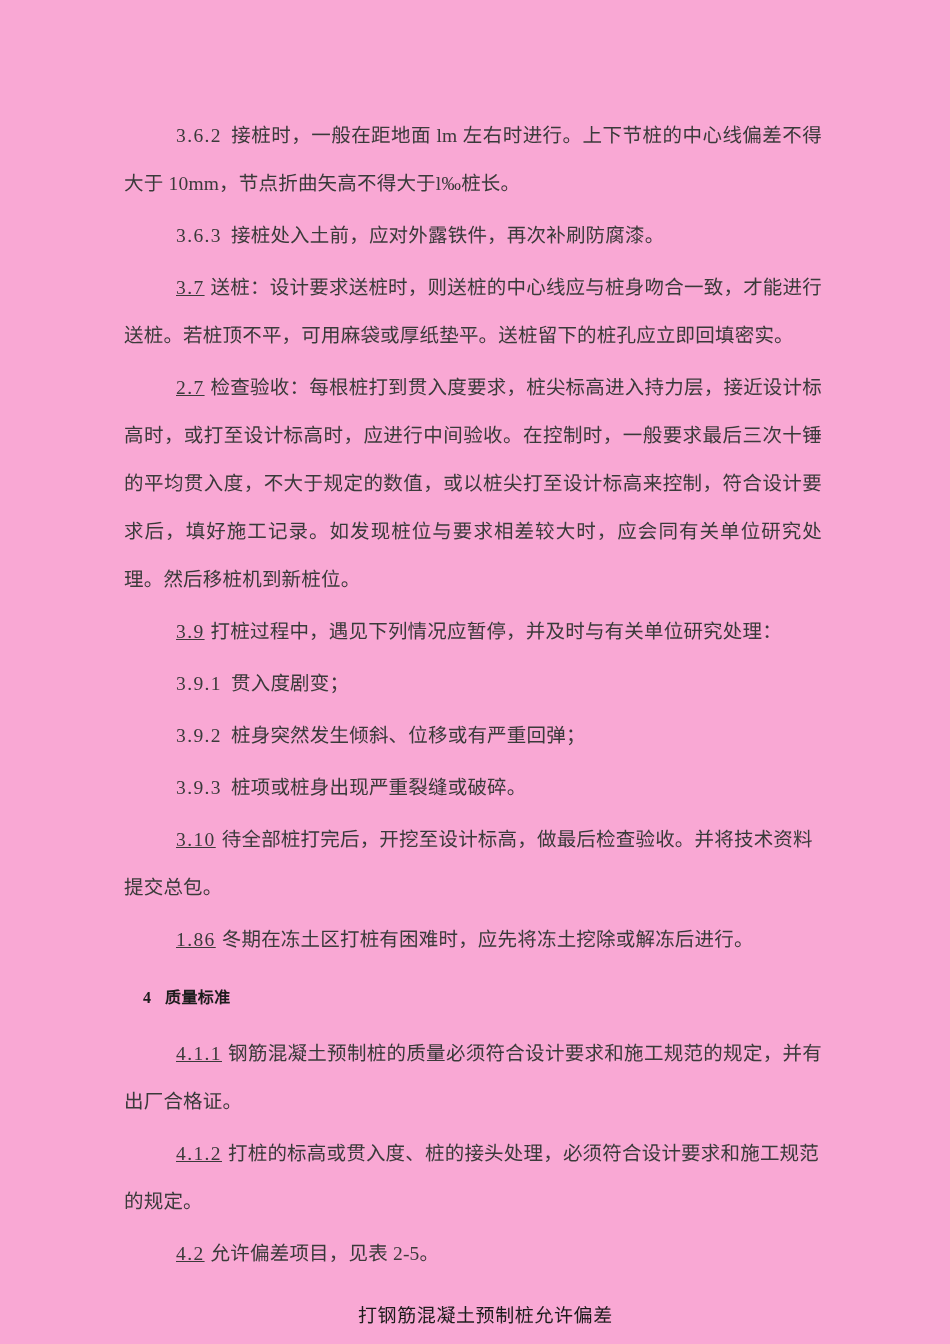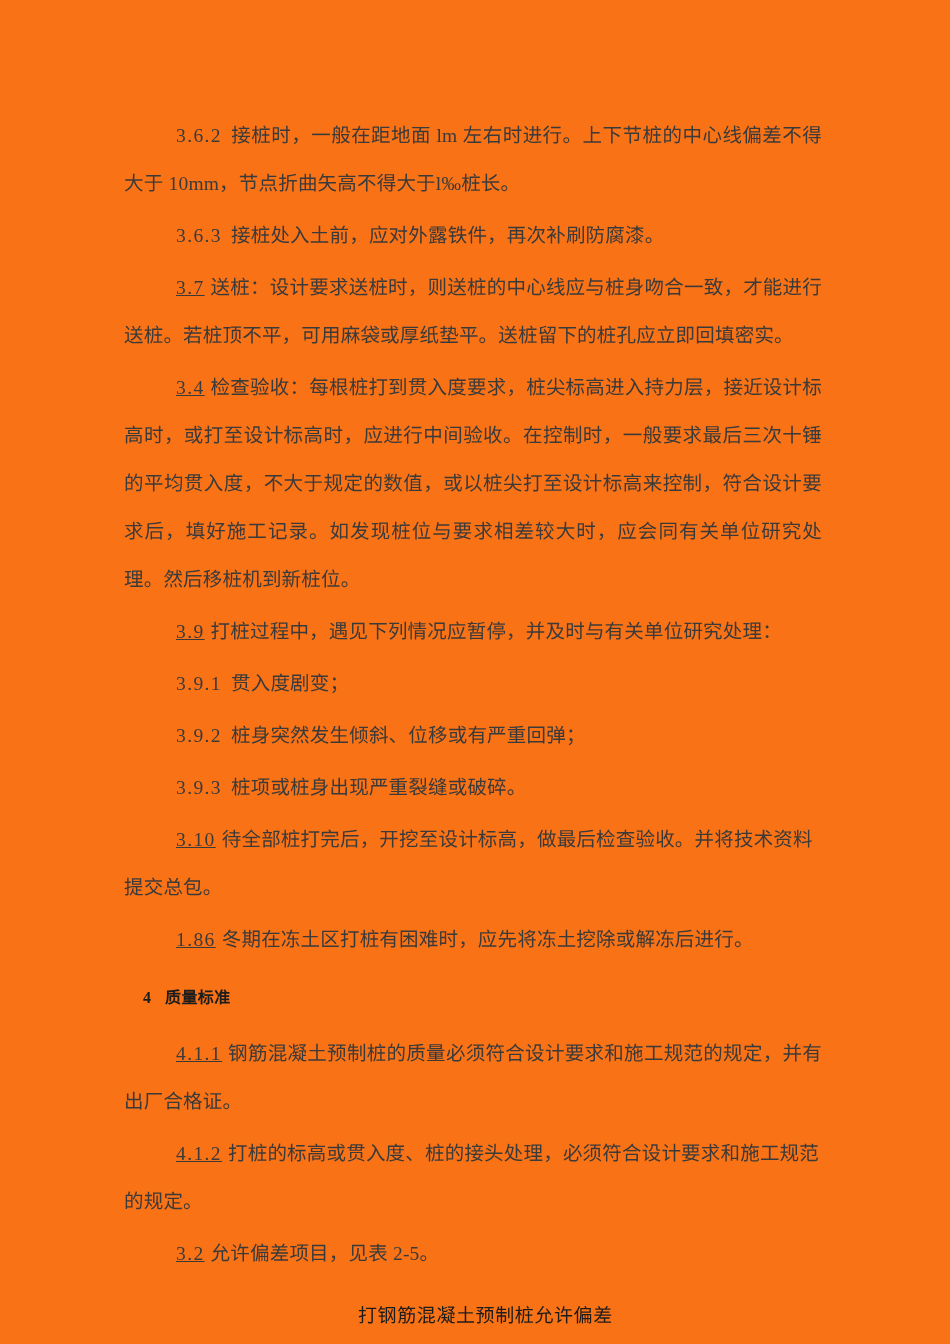--- a/index.html
+++ b/index.html
@@ -6,21 +6,21 @@
   html, body {
     margin: 0;
     padding: 0;
     background: #ffffff;
   }
 
   .page {
     position: relative;
     width: 950px;
     height: 1344px;
-    background: #f97316;
+    background: #f9a8d4;
     overflow: hidden;
     box-sizing: border-box;
     font-family: "Liberation Serif", "DejaVu Serif", serif;
     color: #3a3a3a;
   }
 
   .doc-body {
     position: absolute;
     left: 124px;
     top: 112px;
@@ -122,21 +122,21 @@
       <span class="num">3.6.3</span><span>接桩处入土前，应对外露铁件，再次补刷防腐漆。</span>
     </p>
     <div class="gap-sm"></div>
 
     <p class="para">
       <span class="num tight">3.7</span><span>送桩：设计要求送桩时，则送桩的中心线应与桩身吻合一致，才能进行送桩。若桩顶不平，可用麻袋或厚纸垫平。送桩留下的桩孔应立即回填密实。</span>
     </p>
     <div class="gap-sm"></div>
 
     <p class="para">
-      <span class="num tight">3.4</span><span>检查验收：每根桩打到贯入度要求，桩尖标高进入持力层，接近设计标高时，或打至设计标高时，应进行中间验收。在控制时，一般要求最后三次十锤的平均贯入度，不大于规定的数值，或以桩尖打至设计标高来控制，符合设计要求后，填好施工记录。如发现桩位与要求相差较大时，应会同有关单位研究处理。然后移桩机到新桩位。</span>
+      <span class="num tight">2.7</span><span>检查验收：每根桩打到贯入度要求，桩尖标高进入持力层，接近设计标高时，或打至设计标高时，应进行中间验收。在控制时，一般要求最后三次十锤的平均贯入度，不大于规定的数值，或以桩尖打至设计标高来控制，符合设计要求后，填好施工记录。如发现桩位与要求相差较大时，应会同有关单位研究处理。然后移桩机到新桩位。</span>
     </p>
     <div class="gap-sm"></div>
 
     <p class="para single">
       <span class="num tight">3.9</span><span>打桩过程中，遇见下列情况应暂停，并及时与有关单位研究处理：</span>
     </p>
     <div class="gap-sm"></div>
 
     <p class="para single">
       <span class="num">3.9.1</span><span>贯入度剧变；</span>
@@ -174,21 +174,21 @@
       <span class="num tight">4.1.1</span><span>钢筋混凝土预制桩的质量必须符合设计要求和施工规范的规定，并有出厂合格证。</span>
     </p>
     <div class="gap-sm"></div>
 
     <p class="para single">
       <span class="num tight">4.1.2</span><span>打桩的标高或贯入度、桩的接头处理，必须符合设计要求和施工规范的规定。</span>
     </p>
     <div class="gap-sm"></div>
 
     <p class="para single">
-      <span class="num tight">3.2</span><span>允许偏差项目，见表 2-5。</span>
+      <span class="num tight">4.2</span><span>允许偏差项目，见表 2-5。</span>
     </p>
 
     <div class="table-caption-row">
       <span class="caption-title">打钢筋混凝土预制桩允许偏差</span>
       <span class="caption-number"></span>
     </div>
 
   </div>
 </div>
 

